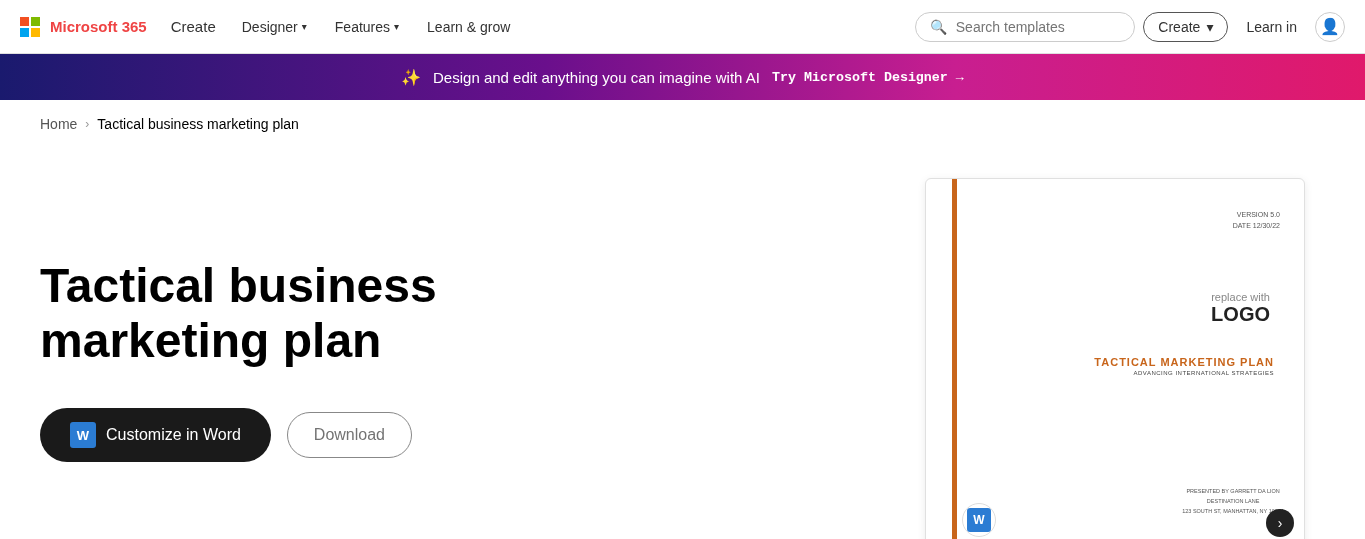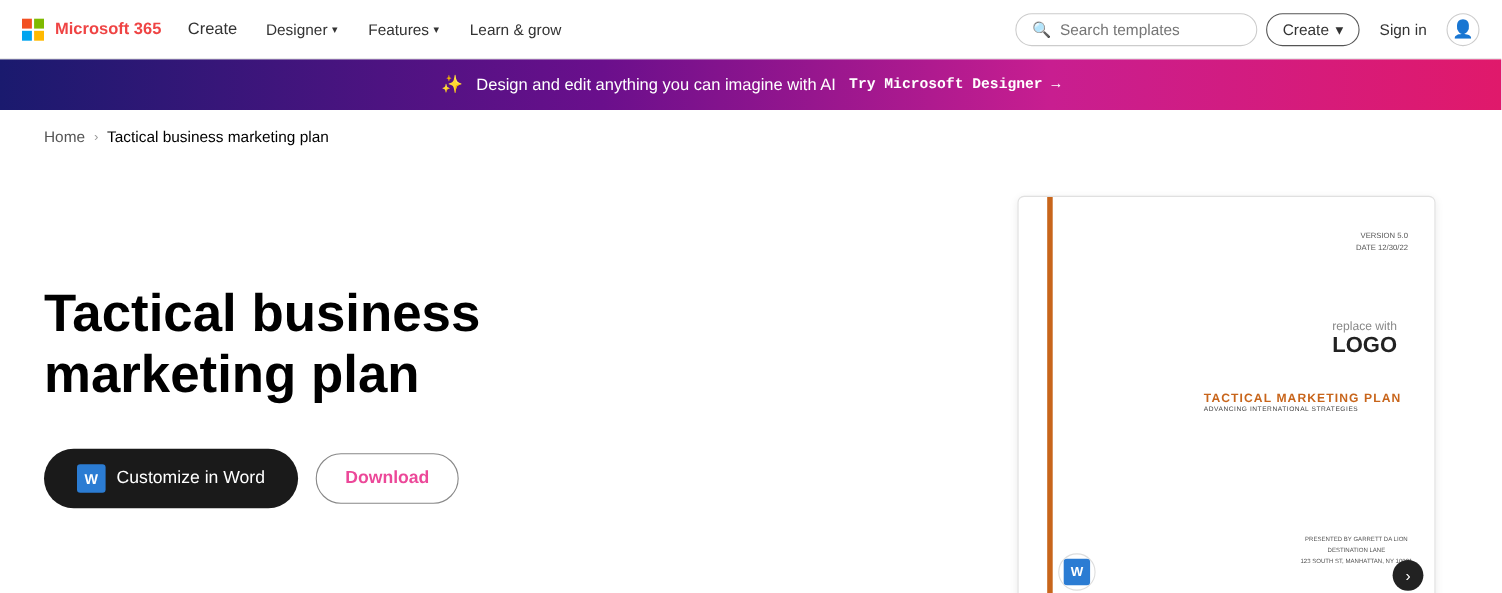--- a/index.html
+++ b/index.html
@@ -95,23 +95,23 @@
       padding: 14px 30px; font-size: 16px; font-weight: 500;
       cursor: pointer; text-decoration: none;
     }
     .word-icon {
       width: 26px; height: 26px; background: #2b7cd3;
       border-radius: 3px; display: flex; align-items: center; justify-content: center;
       color: #fff; font-size: 13px; font-weight: 700;
     }
     .btn-download {
       display: flex; align-items: flex-end; gap: 8px;
-      background: #fff; color: #ec4899;
+      background: #fff; color: #737373;
       border: 1.5px solid #888; border-radius: 30px;
-      padding: 13px 26px; font-size: 16px; font-weight: 700;
+      padding: 13px 26px; font-size: 16px; font-weight: 400;
       cursor: pointer;
     }
 
     
     .main-right {
       width: 420px; flex-shrink: 0;
       display: flex; align-items: flex-start; justify-content: center;
     }
     .preview-card {
       width: 380px; height: 370px;
@@ -132,21 +132,21 @@
       font-size: 7px; color: #555; text-align: right;
       line-height: 1.6; margin-top: 10px; margin-bottom: 60px;
     }
     .preview-logo-area {
       display: flex; flex-direction: column; align-items: center;
       margin-right: 10px;
     }
     .preview-logo-text { font-size: 11px; color: #888; }
     .preview-logo-big { font-size: 20px; font-weight: 700; color: #222; }
     .preview-title-area {
-      text-align: left; margin-top: 30px; margin-right: 6px;
+      text-align: right; margin-top: 30px; margin-right: 6px;
     }
     .preview-doc-title { font-size: 11px; font-weight: 700; color: #c8651b; letter-spacing: 1px; }
     .preview-doc-sub { font-size: 6px; color: #444; letter-spacing: 0.5px; margin-top: 2px; }
     .preview-footer {
       position: absolute; bottom: 30px; right: 20px;
       font-size: 5.5px; color: #555; text-align: center; line-height: 1.8;
     }
     .preview-word-badge {
       position: absolute; bottom: 10px; left: 36px;
       width: 34px; height: 34px; background: #fff;
@@ -192,21 +192,21 @@
   </div>
   <div class="nav-spacer"></div>
   <div class="nav-search">
     <span class="nav-search-icon">🔍</span>
     <input type="text" placeholder="Search templates" style="">
   </div>
   <button class="nav-create-btn">
     <span>Create</span>
     <span>▾</span>
   </button>
-  <span class="nav-signin">Sign in</span>
+  <span class="nav-signin">Learn in</span>
   <div class="nav-avatar">👤</div>
 </nav>
 
 <div class="banner">
   <span class="banner-icon">✨</span>
   <span>Design and edit anything you can imagine with AI</span>
   <button class="banner-link">Try Microsoft Designer →</button>
 </div>
 
 <div class="breadcrumb">

